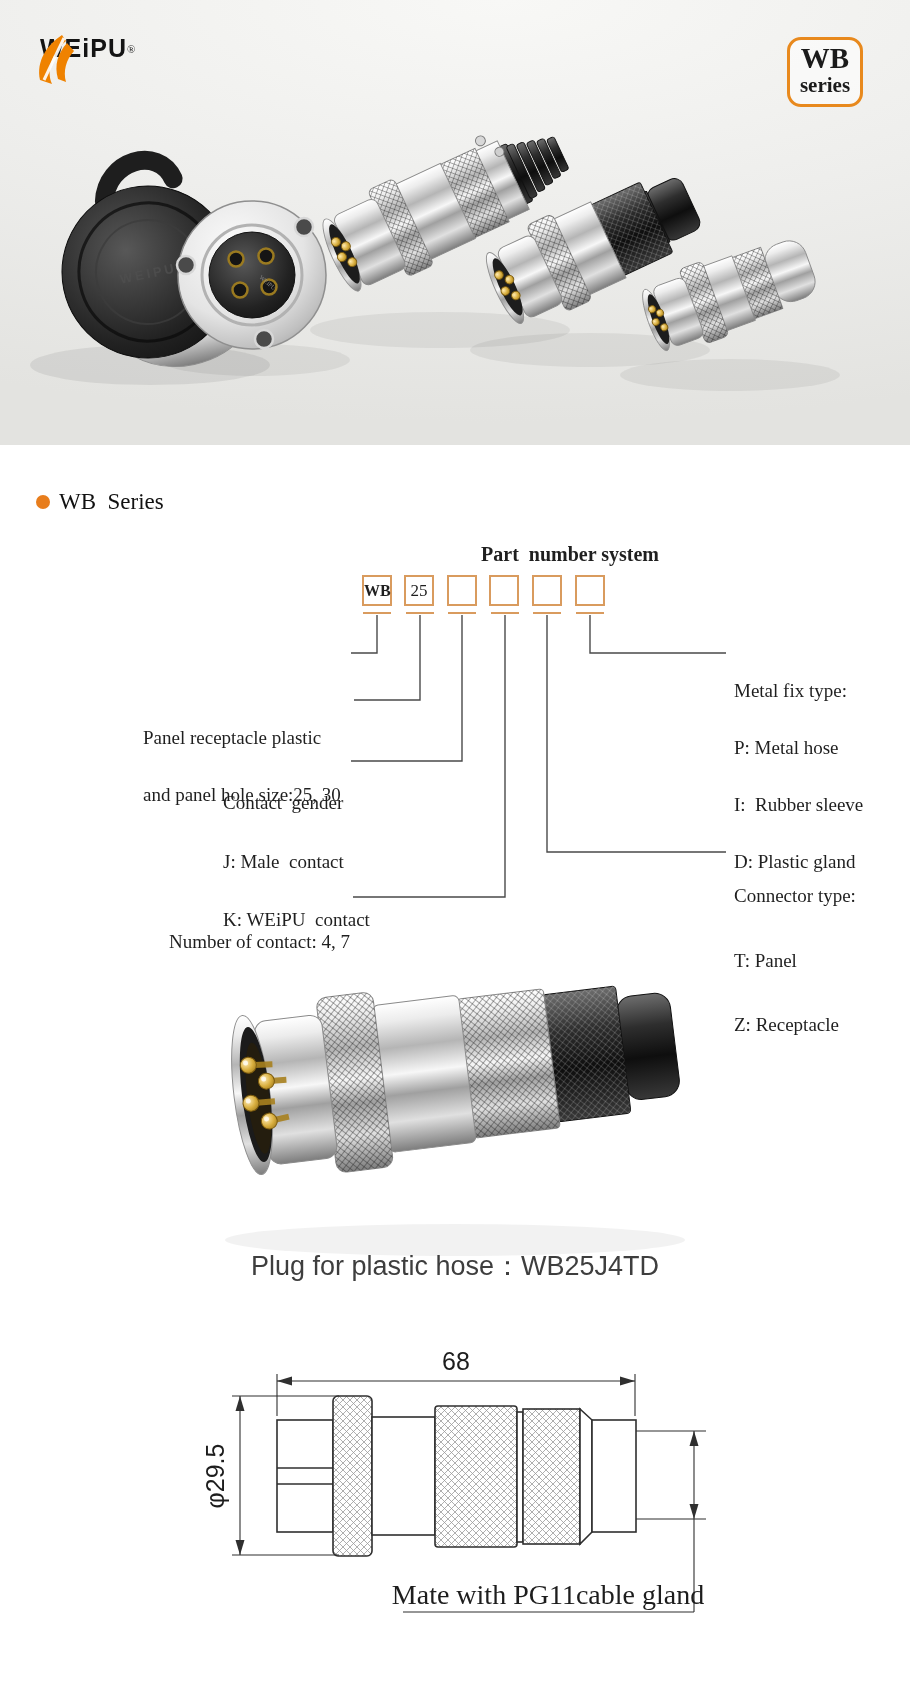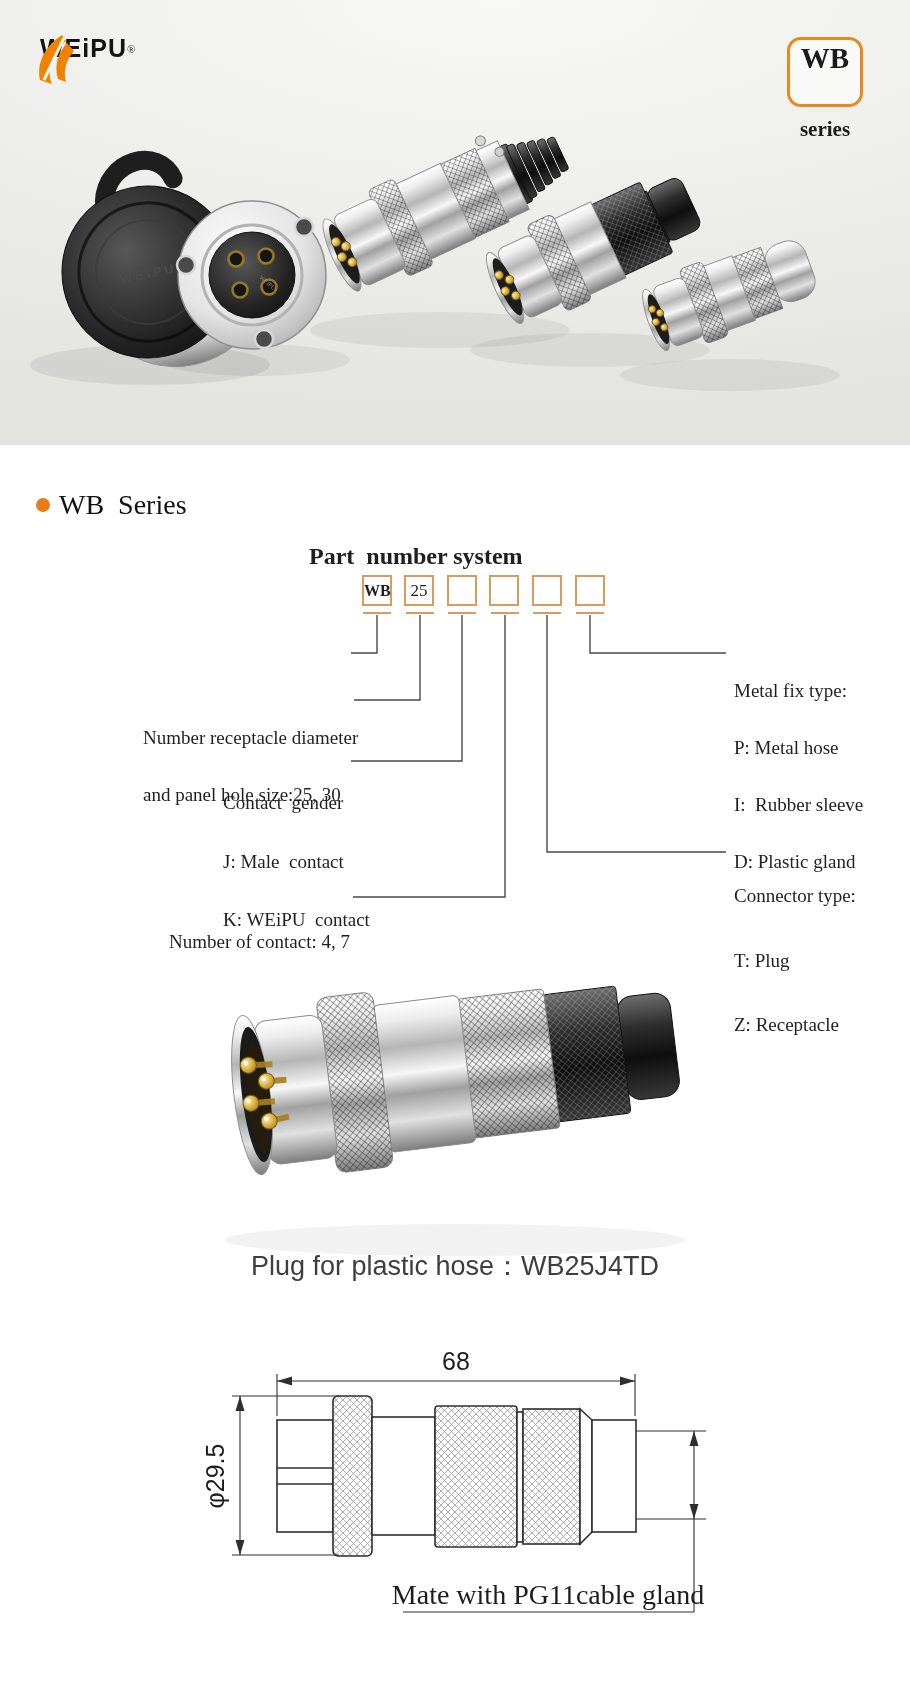--- a/index.html
+++ b/index.html
@@ -9,29 +9,29 @@
   .hero{position:absolute;top:0;left:0;width:910px;height:445px;
         background:radial-gradient(130% 95% at 55% 0%, #f8f8f6 0%, #eeeeec 50%, #e3e3e0 100%);}
   .hero svg{position:absolute;top:0;left:0;}
   .logo{position:absolute;top:34px;left:34px;display:flex;align-items:center;}
   .logo .brand{font-family:"Liberation Sans",sans-serif;font-weight:bold;font-size:25px;
                letter-spacing:1px;color:#141414;margin-left:6px;}
   .logo sup{font-size:11px;vertical-align:18px;}
   .badge{position:absolute;top:37px;left:787px;width:70px;height:64px;border:3px solid #e8891d;
          border-radius:14px;background:rgba(255,255,255,.55);text-align:center;color:#1b1b1b;}
   .badge .wb{font-size:29px;font-weight:bold;line-height:32px;margin-top:2px;}
-  .badge .series{font-size:21px;font-weight:bold;line-height:22px;margin-top:44px;}
+  .badge .series{font-size:21px;font-weight:bold;line-height:22px;}
   
   .sec-head{position:absolute;top:489px;left:36px;display:flex;align-items:center;}
   .bullet{width:14px;height:14px;border-radius:50%;background:#e87d1c;margin-right:9px;}
-  .sec-title{font-size:28px;color:#111;white-space:pre;}
+  .sec-title{font-size:23px;color:#111;white-space:pre;}
   
   .pn{position:absolute;top:530px;left:0;width:910px;height:380px;}
-  .pn-title{position:absolute;top:13px;left:309px;width:350px;text-align:left;
-            font-size:24px;font-weight:bold;white-space:pre;}
+  .pn-title{position:absolute;top:13px;left:309px;width:350px;text-align:right;
+            font-size:20px;font-weight:bold;white-space:pre;}
   .pn-box{position:absolute;top:45px;width:30px;height:31px;border:2px solid #d99b5e;
           box-sizing:border-box;text-align:center;font-size:17px;line-height:27px;background:#fff;}
   .pn-box.b1{font-weight:bold;font-size:16px;}
   .pn-lines{position:absolute;top:0;left:0;}
   .pn-label{position:absolute;font-size:19px;color:#1f1f1f;white-space:pre;}
   .pn-label span{display:block;}
   
   .product-photo{position:absolute;top:945px;left:0;}
   .caption{position:absolute;top:1248px;left:0;width:910px;text-align:center;
            font-family:"Liberation Sans",sans-serif;font-size:27px;color:#3e3e3e;}
@@ -238,40 +238,40 @@
         <path d="M377 85 V123 H351"></path>
         <path d="M420 85 V170 H354"></path>
         <path d="M462 85 V231 H351"></path>
         <path d="M505 85 V367 H353"></path>
         <path d="M547 85 V322 H726"></path>
         <path d="M590 85 V123 H726"></path>
       </g>
     </svg>
 
     <div class="pn-label" style="top:160px;left:143px;line-height:19px;">
-      <span>Number receptacle diameter</span>
+      <span>Panel receptacle plastic</span>
       <span>and panel hole size:25, 30</span>
     </div>
     <div class="pn-label" style="top:224px;left:223px;line-height:19.5px;">
       <span>Contact  gender</span>
       <span>J: Male  contact</span>
       <span>K: WEiPU  contact</span>
     </div>
     <div class="pn-label" style="top:357px;left:150px;width:200px;text-align:right;">
       <span>Number of contact: 4, 7</span>
     </div>
     <div class="pn-label" style="top:113px;left:734px;line-height:19px;">
       <span>Metal fix type:</span>
       <span>P: Metal hose</span>
       <span>I:  Rubber sleeve</span>
       <span>D: Plastic gland</span>
     </div>
     <div class="pn-label" style="top:312px;left:734px;line-height:21.5px;">
       <span>Connector type:</span>
-      <span>T: Plug</span>
+      <span>T: Panel</span>
       <span>Z: Receptacle</span>
     </div>
   </div>
 
   <svg class="product-photo" width="910" height="320" viewBox="0 0 910 320">
     <ellipse cx="455" cy="295" rx="230" ry="16" fill="#000" opacity="0.05"></ellipse>
     <g transform="translate(252,150) rotate(-7)">
       <rect x="372" y="-52" width="54" height="104" rx="16" fill="url(#gbk)" stroke="#111"></rect>
       <rect x="300" y="-64" width="74" height="128" rx="4" fill="url(#gbk)" stroke="#111"></rect>
       <rect x="300" y="-64" width="74" height="128" rx="4" fill="url(#knw)"></rect>

